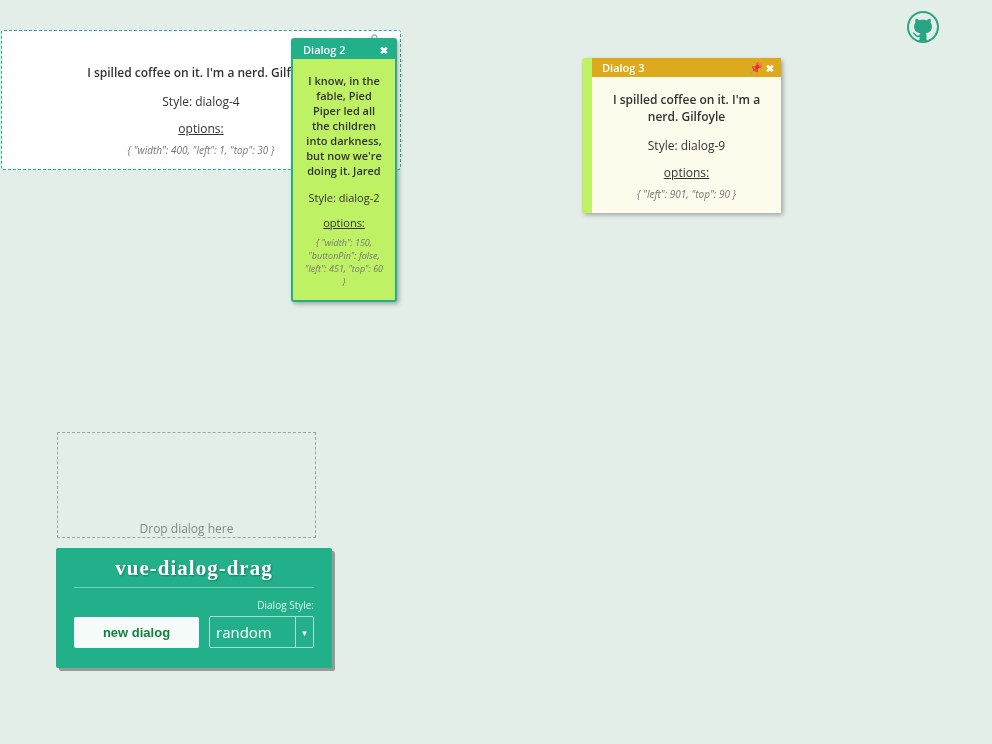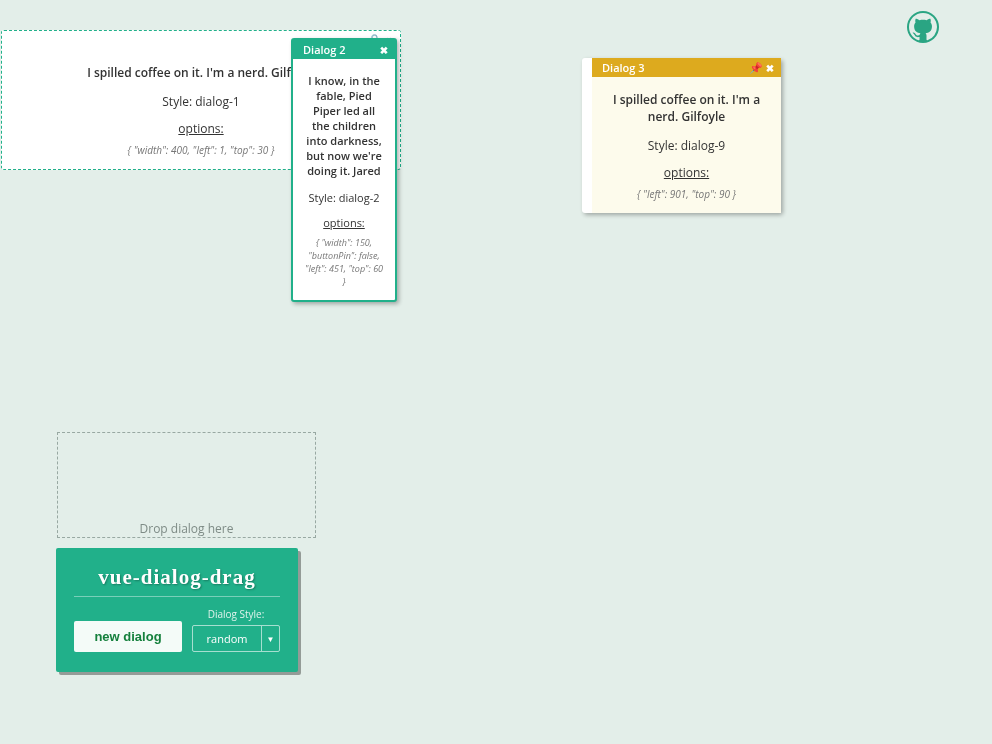--- a/index.html
+++ b/index.html
@@ -23,21 +23,21 @@
   border-radius: 50%;
   display: flex;
   align-items: center;
   justify-content: center;
 }
 .github-corner svg { width: 28px; height: 28px; fill: #e3eee9; }
 
 
 .dialog {
   position: absolute;
-  background: #ffffff;
+  background: #bef264;
   border-radius: 3px;
   box-shadow: 2px 2px 4px rgba(0,0,0,0.3);
 }
 .dialog-header {
   height: 19px;
   display: flex;
   align-items: center;
   justify-content: flex-end;
   padding: 0 4px;
   cursor: move;
@@ -112,25 +112,25 @@
   justify-content: center;
   font-size: 12px;
   color: #7e8b86;
 }
 
 
 .panel {
   position: absolute;
   left: 56px;
   top: 548px;
-  width: 242px;
+  width: 276px;
   background: #21b08a;
   border-radius: 2px;
   box-shadow: 3px 3px 0 rgba(0,0,0,0.35);
-  padding: 17px 18px 20px;
+  padding: 8px 18px 20px;
   text-align: center;
   color: #fff;
 }
 .panel h1 {
   font-family: Georgia, serif;
   font-size: 21px;
   font-weight: 600;
   letter-spacing: 1px;
   text-shadow: 1px 1px 2px rgba(0,0,0,0.3);
   margin-bottom: 6px;
@@ -156,34 +156,34 @@
   background: #f4fbf8;
   border: none;
   color: #15803d;
   font-weight: 700;
   font-size: 13px;
   padding: 8px 10px;
   border-radius: 2px;
   cursor: pointer;
 }
 .style-col { flex: 1; text-align: center; }
-.style-col .label { font-size: 10px; color: #dff3ec; margin-bottom: 4px; }
+.style-col .label { font-size: 10px; color: #dff3ec; margin-bottom: 4px; text-align: right; }
 .select-wrap {
   display: flex;
   border: 1px solid rgba(255,255,255,0.6);
   border-radius: 2px;
   overflow: hidden;
 }
 .select-wrap .value {
   flex: 1;
   padding: 5px 6px;
-  font-size: 11px;
+  font-size: 15px;
   color: #fff;
   background: transparent;
-  text-align: center;
+  text-align: left;
 }
 .select-wrap .arrow {
   width: 18px;
   border-left: 1px solid rgba(255,255,255,0.6);
   display: flex;
   align-items: center;
   justify-content: center;
   font-size: 8px;
   color: #fff;
 }
@@ -197,21 +197,21 @@
     </svg>
 </a>
 
 <div class="dialog dialog-1">
   <div class="dialog-header">
     <span class="dlg-btn pin-btn">🔓</span>
     <span class="dlg-btn close-btn">✖</span>
   </div>
   <div class="dialog-body">
     <div class="quote">I spilled coffee on it. I'm a nerd. Gilfoyle</div>
-    <div class="style-line">Style: dialog-1</div>
+    <div class="style-line">Style: dialog-4</div>
     <div class="opt-label">options:</div>
     <div class="opt-json">{ "width": 400, "left": 1, "top": 30 }</div>
   </div>
 </div>
 
 <div class="dialog dialog-2">
   <div class="dialog-header">
     <span class="title">Dialog 2</span>
     <span class="dlg-btn close-btn">✖</span>
   </div>

